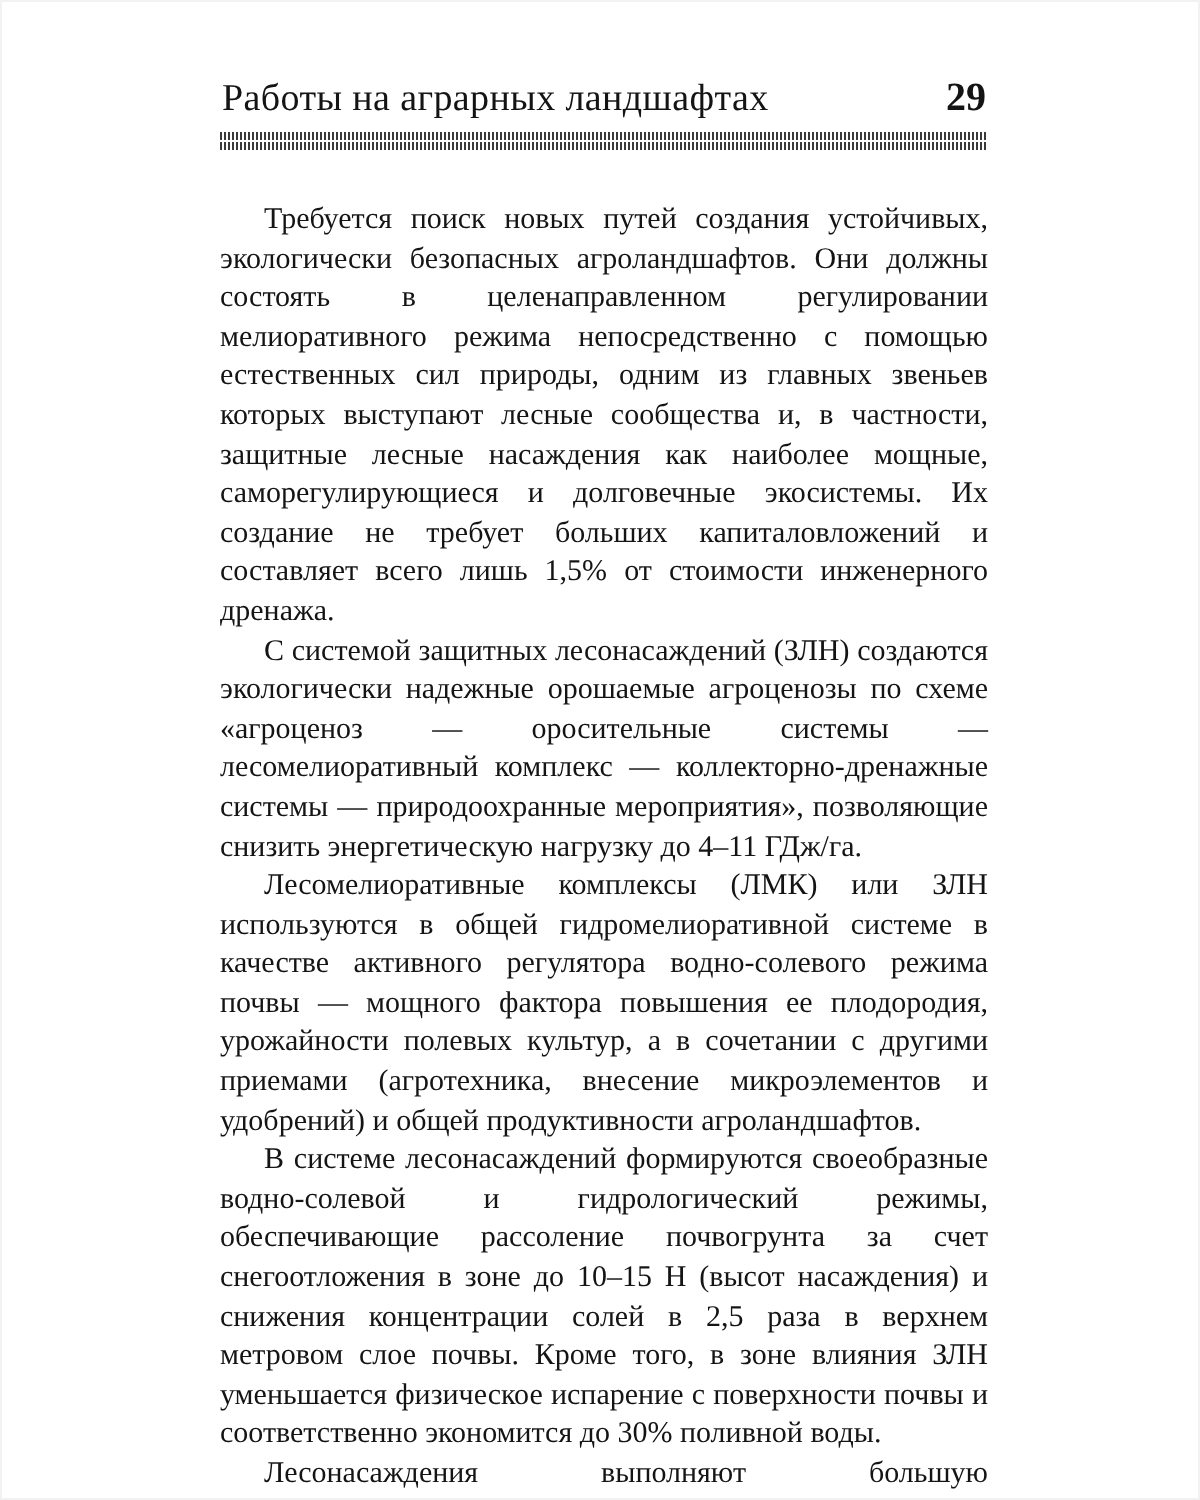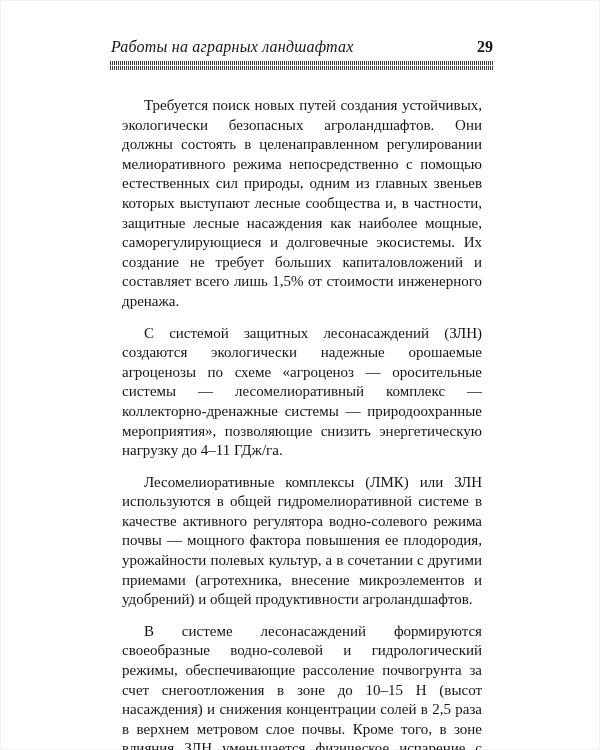--- a/index.html
+++ b/index.html
@@ -27,44 +27,43 @@
     top: 38px;
     width: 384px;
   }
   .header-row {
     display: flex;
     justify-content: space-between;
     align-items: baseline;
     padding: 0 1px 5px 1px;
   }
   .running-title {
-    font-size: 16px;
+    font-size: 19px;
     letter-spacing: 0.2px;
-    font-style: italic;
   }
   .page-number {
-    font-size: 16px;
+    font-size: 20px;
     font-weight: bold;
   }
   .deco-rule {
     height: 9px;
     background-image:
       linear-gradient(to bottom, rgba(255,255,255,0) 4px, #ffffff 4px, #ffffff 5px, rgba(255,255,255,0) 5px),
       repeating-linear-gradient(90deg, #3a3a3a 0px, #3a3a3a 1px, #ffffff 1px, #ffffff 2px);
   }
   .body-text {
     margin-top: 26px;
     font-size: 15px;
     line-height: 19.6px;
     text-align: justify;
     hyphens: auto;
     -webkit-hyphens: auto;
   }
   .body-text p {
-    margin: 12px;
+    margin: 0;
     text-indent: 22px;
   }
 </style>
 </head>
 <body>
 
 <div class="page">
   <div class="content">
 
     <div class="header-row">

